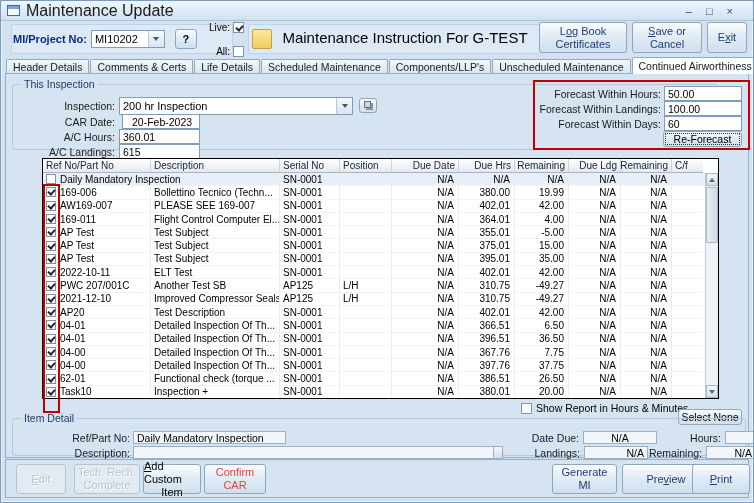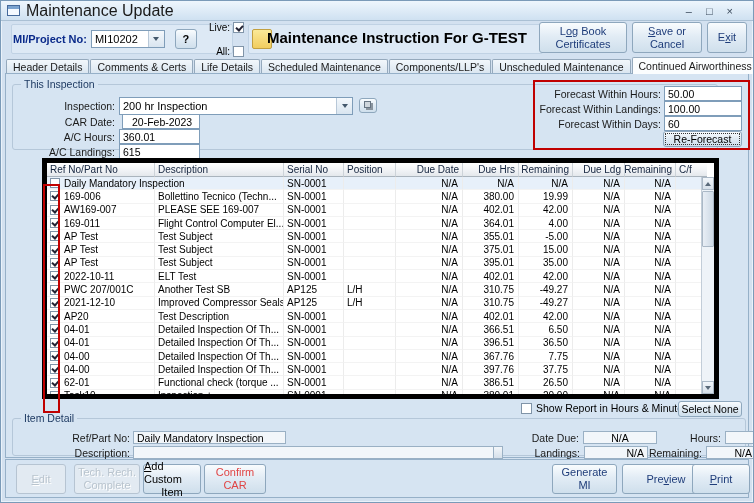--- a/index.html
+++ b/index.html
@@ -30,22 +30,22 @@
   .btn { background:linear-gradient(#f9fcfe,#e2ecf5 45%,#cfdfec); border:1px solid #8ea7bd;
     border-radius:3px; font-size:11px; color:#000; display:flex; align-items:center; justify-content:center; cursor:default; }
   .q-btn { width:22px; height:20px; margin-left:10px; font-weight:bold; }
   .live-all { display:flex; flex-direction:column; margin-left:12px; gap:13px; }
   .la-row { display:flex; align-items:center; justify-content:flex-end; gap:3px; }
   .la-row label { font-size:10px; color:#000; }
   .cb { width:11px; height:11px; border:1px solid #8094a8; background:#fff; position:relative; display:inline-block; flex:none; }
   .cb.checked::after { content:""; position:absolute; left:2px; top:2px; width:5px; height:3px;
     border-left:2px solid #223; border-bottom:2px solid #223; transform:rotate(-48deg); }
   .note-btn { width:20px; height:20px; margin-left:8px; background:linear-gradient(#fbe998,#f1cd5f); border:1px solid #c2a041; border-radius:2px; }
-  .big-title { position:absolute; left:392px; top:7px; transform:translateX(-50%);
-    font-size:15px; font-weight:bold; color:#000; white-space:nowrap; }
+  .big-title { position:absolute; left:400px; top:7px; transform:translateX(-50%);
+    font-size:15px; font-weight:normal; color:#000; white-space:nowrap; }
   .nav-btns { position:absolute; right:2px; top:0; height:32px; display:flex; gap:5px;padding-left:6px; }
   .nav-btn { width:88px; height:31px; flex-direction:column; line-height:13px; color:#1f3d7a; }
   .nav-btn.small { width:40px; }
 
   
   .tab-bar { position:absolute; top:56px; left:5px; right:5px; height:17px; display:flex; align-items:flex-end; }
   .tab { height:15px; padding:0 6px; font-size:10.5px; color:#1a1a1a; background:linear-gradient(#f2f7fb,#d9e5f0);
     border:1px solid #95a9bc; border-bottom:none; border-radius:2px 2px 0 0; margin-right:1px;
     display:flex; align-items:center; white-space:nowrap; cursor:default; }
   .tab.active { height:17px; background:#fbfdfe; position:relative; z-index:3; }
@@ -65,21 +65,21 @@
 
   .forecast-box { position:absolute; left:527px; top:6px; width:217px; height:70px;
     border:2px solid #c00000; z-index:5; }
   .fc-row { position:absolute; height:15px; display:flex; align-items:center; right:6px; }
   .fc-label { font-size:10.5px; color:#1a1a1a; text-align:right; margin-right:3px; }
   .fc-field { width:78px; }
   .reforecast { position:absolute; right:6px; top:49px; width:79px; height:16px; font-size:10.5px;
     outline:1px dotted #333; outline-offset:-3px; }
 
   
-  .grid { position:absolute; left:36px; top:84px; width:677px; height:241px; background:#fff; border:5px solid #000000; }
+  .grid { position:absolute; left:36px; top:84px; width:677px; height:241px; background:#fff; border:1px solid #000000; }
   .grid-header { display:flex; height:14px; }
   .th { background:linear-gradient(#ffffff,#f1f3f6 55%,#e4e8ec); border-right:1px solid #cdd3d9; border-bottom:1px solid #aab4bd;
     font-size:10px; color:#13233d; display:flex; align-items:center; padding:0 3px; white-space:nowrap; overflow:hidden; flex:none; }
   .th.num { justify-content:flex-end; }
   .grid-body { position:absolute; top:14px; left:0; right:13px; bottom:0; overflow:hidden; }
   .row { display:flex; height:13.3px; background:#fff; }
   .row.selected { background:#e7f0fa; }
   .cell { font-size:10px; color:#000; border-right:1px solid #ececec; border-bottom:1px solid #f3f3f3;
     display:flex; align-items:center; padding:0 3px; white-space:nowrap; overflow:hidden; flex:none; }
   .cell.num { justify-content:flex-end; padding-right:4px; }
@@ -97,21 +97,21 @@
   .sb-thumb { position:absolute; top:14px; left:0; width:12px; height:56px; background:linear-gradient(90deg,#e8eef5,#cdd9e5);
     border:1px solid #aab8c6; border-radius:1px; }
 
   .cb-annotation { position:absolute; left:37px; top:110px; width:17px; height:229px;
     border:2px solid #c00000; pointer-events:none; z-index:6; }
 
   
   .below-table { position:absolute; left:0; right:0; top:327px; height:16px; }
   .show-report { position:absolute; left:515px; top:1px; display:flex; align-items:center; gap:4px; }
   .show-report label { font-size:10.5px; color:#000; }
-  .select-none { position:absolute; right:6px; top:0; width:64px; height:16px; font-size:10.5px; }
+  .select-none { position:absolute; right:6px; top:8px; width:64px; height:16px; font-size:10.5px; }
 
   
   .fs-item { left:6px; top:338px; width:734px; height:44px; }
   .id-field { background:#f2f6fa; border:1px solid #9ab0c4; }
   .id-field.center { justify-content:center; }
   .id-field.num { justify-content:flex-end; }
   .mini-btn { width:9px; height:13px; background:linear-gradient(#f2f6fa,#d6e0ea); border:1px solid #9ab0c4; border-left:none; }
 
   
   .footer { position:absolute; left:4px; top:458px; right:4px; height:39px; background:#d6e4f2; border:1px solid #96b0c8; }

